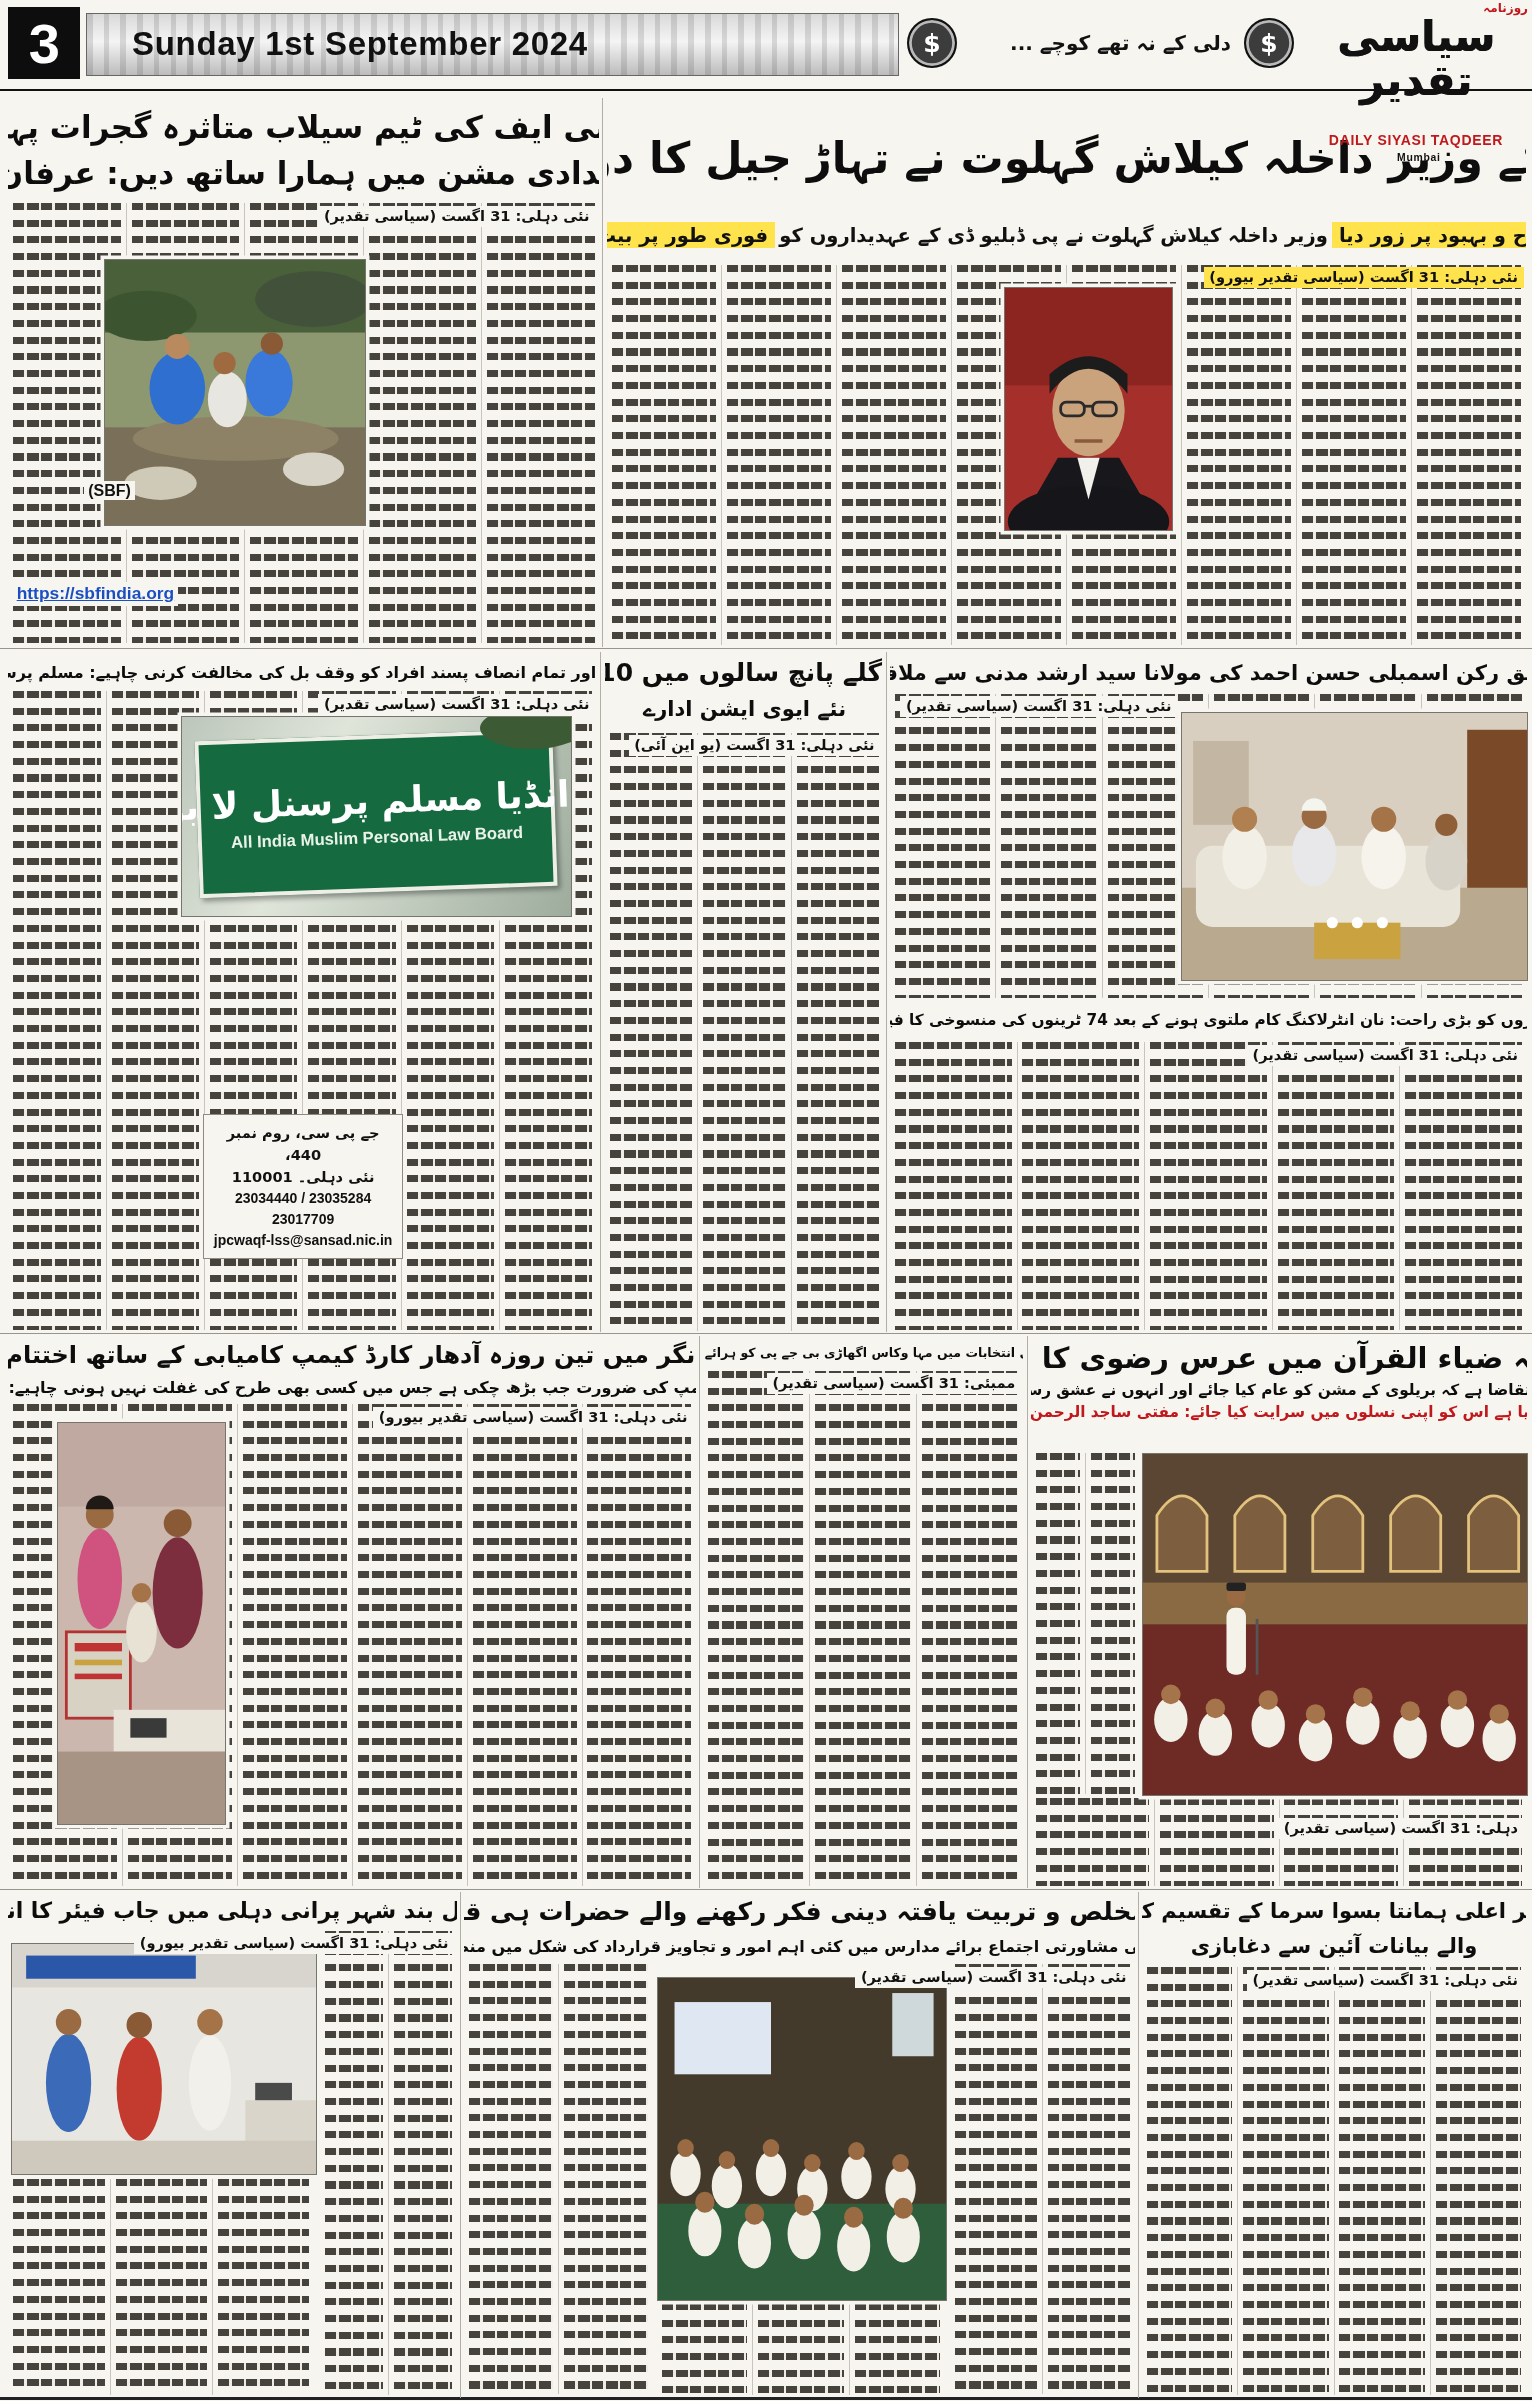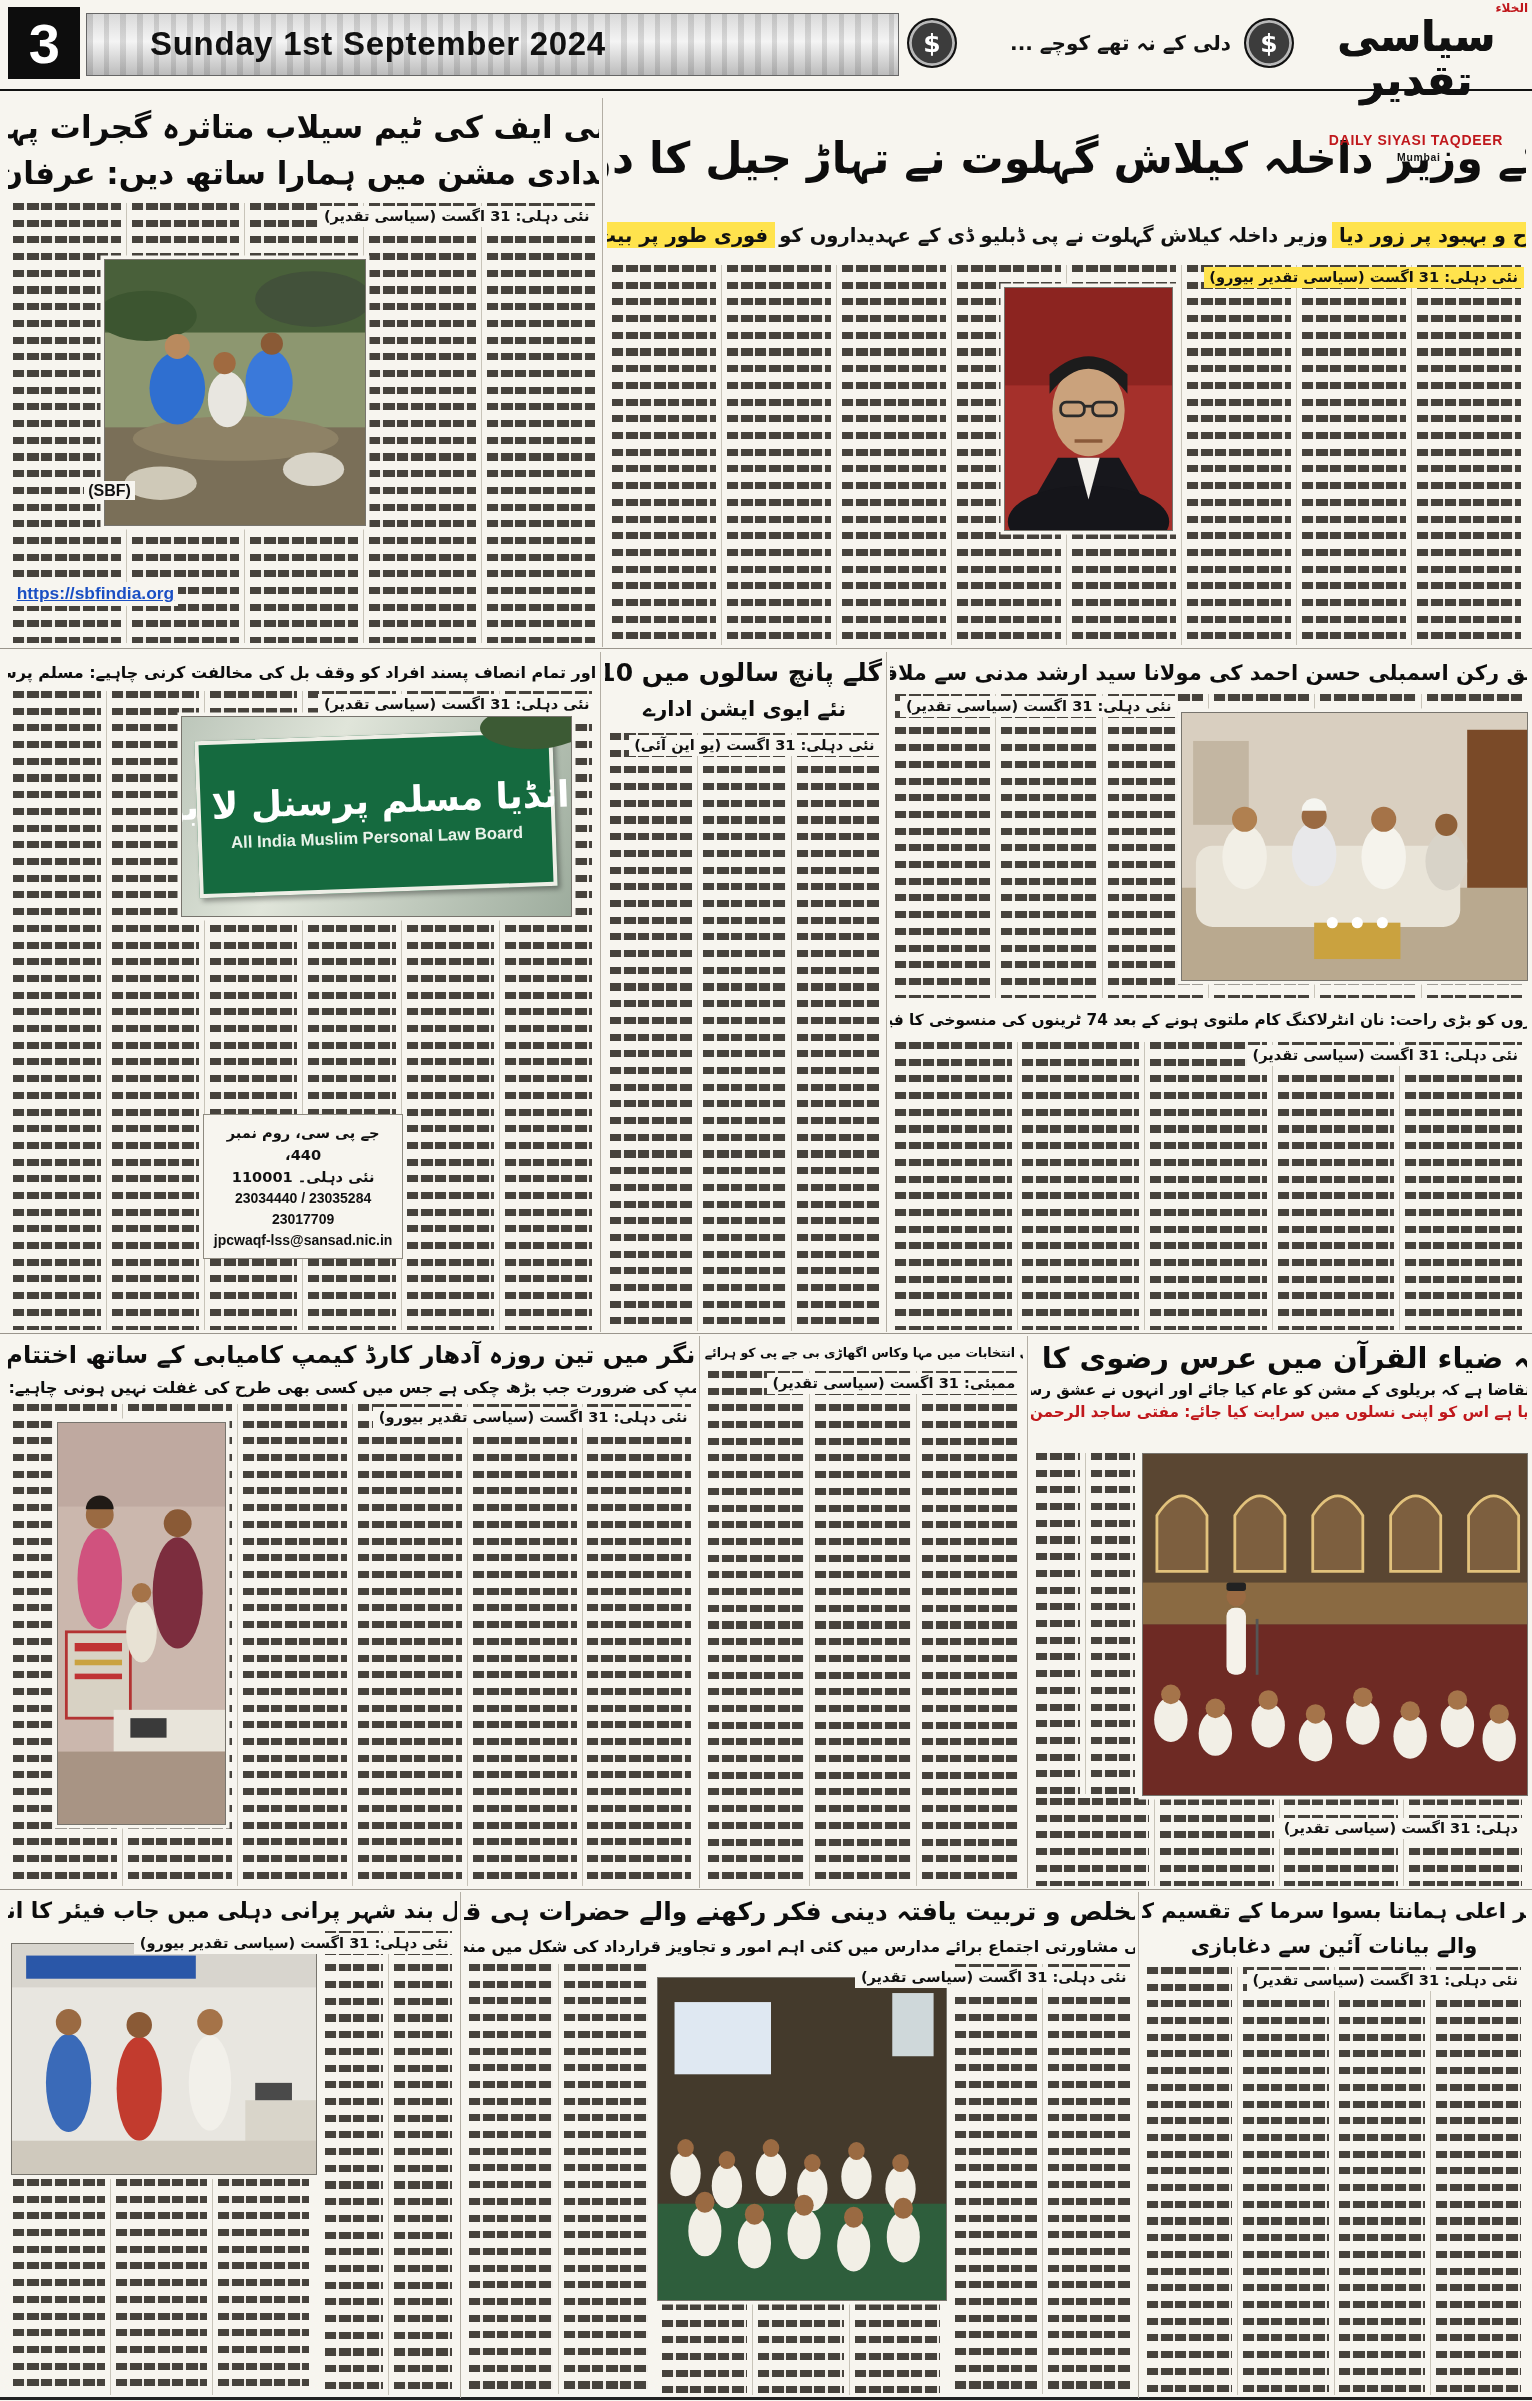--- a/index.html
+++ b/index.html
@@ -9,21 +9,21 @@
   
   .header-wrap{left:0;top:0;width:1532px;height:89px;border-bottom:2.8px solid #111;background:#f7f5ef;z-index:4;}
   .page-num{left:8.4px;top:7px;width:72px;height:72px;background:#0d0d0d;color:#fff;
             font-family:"Liberation Sans",sans-serif;font-size:56px;font-weight:bold;
             display:flex;align-items:center;justify-content:center;}
   .date-strip{left:86px;top:12.5px;width:811px;height:61px;border:0.7px solid #666;
               background:linear-gradient(180deg,#d9d9d9,#f4f4f4 45%,#bcbcbc);}
   .date-strip::after{content:"";position:absolute;inset:0;
               background:repeating-linear-gradient(90deg,rgba(60,60,60,.16) 0 5.6px,rgba(255,255,255,0) 5.6px 16.7px);}
   .date-text{position:relative;z-index:1;display:block;font-family:"Liberation Sans",sans-serif;
-             font-size:33px;font-weight:bold;line-height:60px;padding-left:63px;letter-spacing:0.7px;}
+             font-size:33px;font-weight:bold;line-height:60px;padding-left:45px;letter-spacing:0.7px;}
   .motto{left:907px;top:11px;width:387px;height:64px;display:flex;align-items:center;justify-content:space-between;}
   .coin{width:46px;height:46px;border-radius:50%;background:#3c3c3c;color:#fff;flex:0 0 auto;
         display:flex;align-items:center;justify-content:center;font-size:25px;font-weight:bold;
         border:2.1px solid #111;box-shadow:inset 0 0 0 2.8px #b9b9b9;}
   .motto-text{direction:rtl;font-size:20px;font-weight:bold;white-space:nowrap;padding:0 9.8px;margin-left:40px;}
   .masthead{left:1304px;top:1.4px;width:224px;height:86px;text-align:center;}
   .mast-daily{display:block;text-align:right;color:#c0181c;font-size:12px;font-weight:bold;direction:rtl;padding-left:7px;}
   .mast-title{font-size:42px;font-weight:bold;direction:rtl;line-height:1.05;text-shadow:0.7px 0 0 #111;}
   .mast-subrow{font-family:"Liberation Sans",sans-serif;font-size:14px;font-weight:bold;color:#c0181c;letter-spacing:0.7px;margin-top:28px;}
   .mast-city{color:#111;font-size:10.4px;margin-left:5.6px;}
@@ -74,21 +74,21 @@
   <div class="abs page-num" style="z-index:5">3</div>
   <div class="abs date-strip" style="z-index:5">
     <span class="date-text">Sunday 1st September 2024</span>
   </div>
   <div class="abs motto" style="z-index:5">
     <span class="coin">$</span>
     <span class="motto-text">دلی کے نہ تھے کوچے ...</span>
     <span class="coin">$</span>
   </div>
   <div class="abs masthead" style="z-index:5">
-    <span class="mast-daily">الخلاء</span>
+    <span class="mast-daily">روزنامہ</span>
     <div class="mast-title">سیاسی تقدیر</div>
     <div class="mast-subrow">
       <span>DAILY</span>
       <span>SIYASI TAQDEER</span>
       <span class="mast-city">Mumbai</span>
     </div>
   </div>
 
   <div class="abs hd" style="left:8.4px;top:104px;width:591px;height:45px;font-size:31px;">ایس بی ایف کی ٹیم سیلاب متاثرہ گجرات پہونچی</div>
   <div class="abs hd" style="left:8.4px;top:150px;width:591px;height:45px;font-size:31px;">اس امدادی مشن میں ہمارا ساتھ دیں: عرفان احمد</div>

